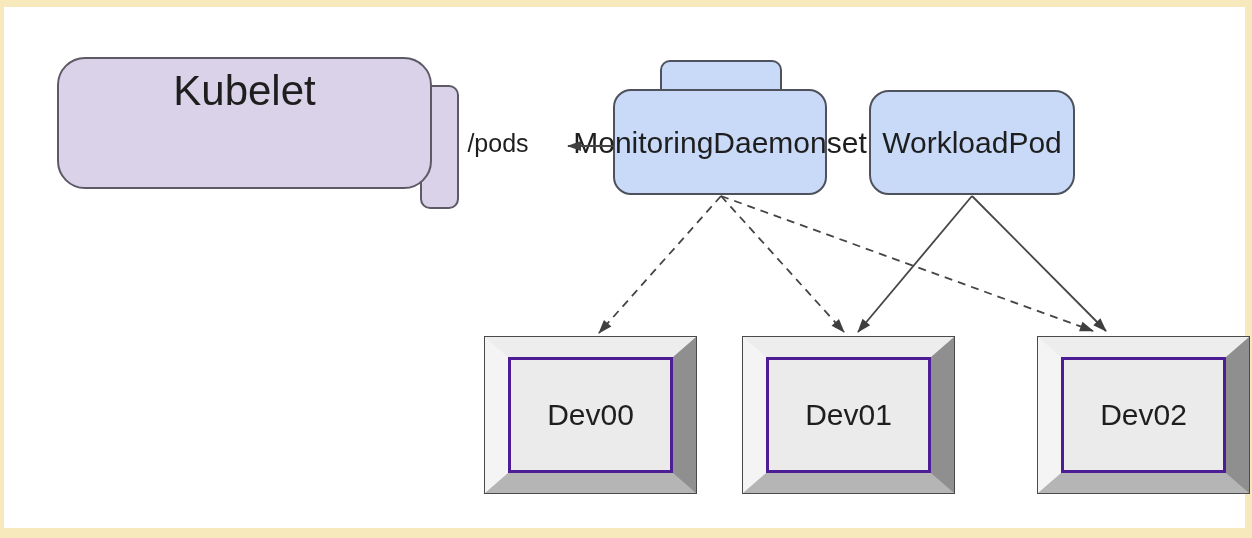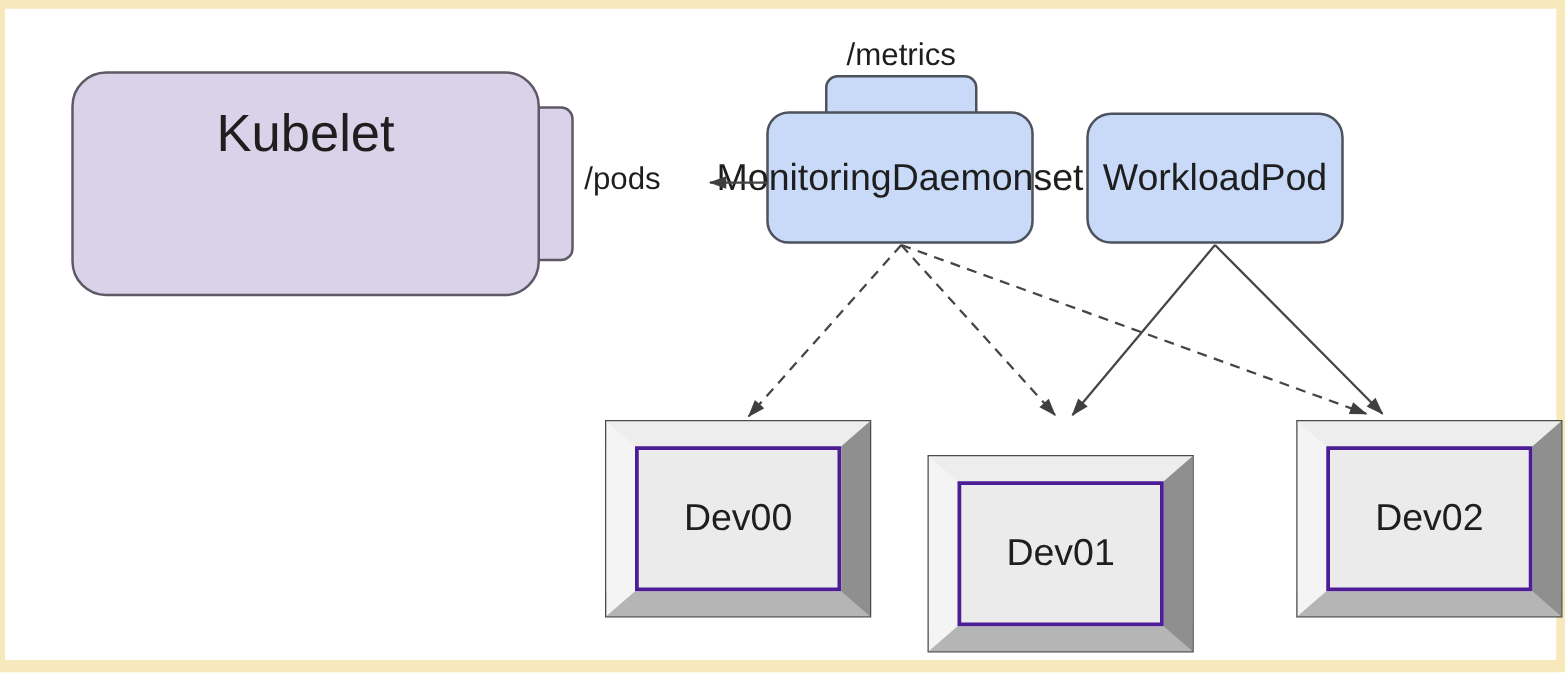--- a/index.html
+++ b/index.html
@@ -13,26 +13,26 @@
   }
   #canvas {
     position: absolute;
     left: 4px; top: 7px; right: 7px; bottom: 10px;
     background: var(--canvas, #ffffff);
   }
   .node { position: absolute; box-sizing: border-box; }
 
   
   .kubelet-box {
-    left: 57px; top: 57px; width: 375px; height: 180px;
+    left: 57px; top: 57px; width: 375px; height: 132px;
     background: var(--kubelet-fill, #d9d2e9);
     border: 2px solid var(--kubelet-stroke, #5d5a66);
     border-radius: 28px;
     display: flex; justify-content: center; align-items: flex-start;
-    padding-top: 24px;
+    padding-top: 8px;
     font-size: 42px;
   }
   .pods-box {
     left: 420px; top: 85px; width: 39px; height: 124px;
     background: var(--kubelet-fill, #d9d2e9);
     border: 2px solid var(--kubelet-stroke, #5d5a66);
     border-radius: 10px;
   }
   .metrics-tab {
     left: 660px; top: 60px; width: 122px; height: 48px;
@@ -70,21 +70,21 @@
     outline: 1px solid #4a4a4a;
   }
   .device-face {
     width: 100%; height: 100%; box-sizing: border-box;
     background: var(--device-face, #ebebeb);
     border: 3px solid #4c1d95;
     display: flex; align-items: center; justify-content: center;
     font-size: 30px;
   }
   .dev00 { left: 485px; }
-  .dev01 { left: 743px; margin-top: 28px; }
+  .dev01 { left: 743px; }
   .dev02 { left: 1038px; }
 
   
   #edges {
     position: absolute; left: 0; top: 0;
     width: 1252px; height: 538px;
     pointer-events: none;
   }
   #edges path.edge {
     fill: none;
@@ -109,21 +109,20 @@
   <div class="node blue-box monitoring-box">
     <span>Monitoring</span>
     <span>Daemonset</span>
   </div>
 
   <div class="node blue-box workload-box">
     <span>Workload</span>
     <span>Pod</span>
   </div>
 
-  <div class="endpoint-label metrics-label">/metrics</div>
   <div class="endpoint-label pods-label">/pods</div>
 
   <div class="device dev00">
     <div class="device-face">
       <span>Dev00</span>
     </div>
   </div>
   <div class="device dev01">
     <div class="device-face">
       <span>Dev01</span>

